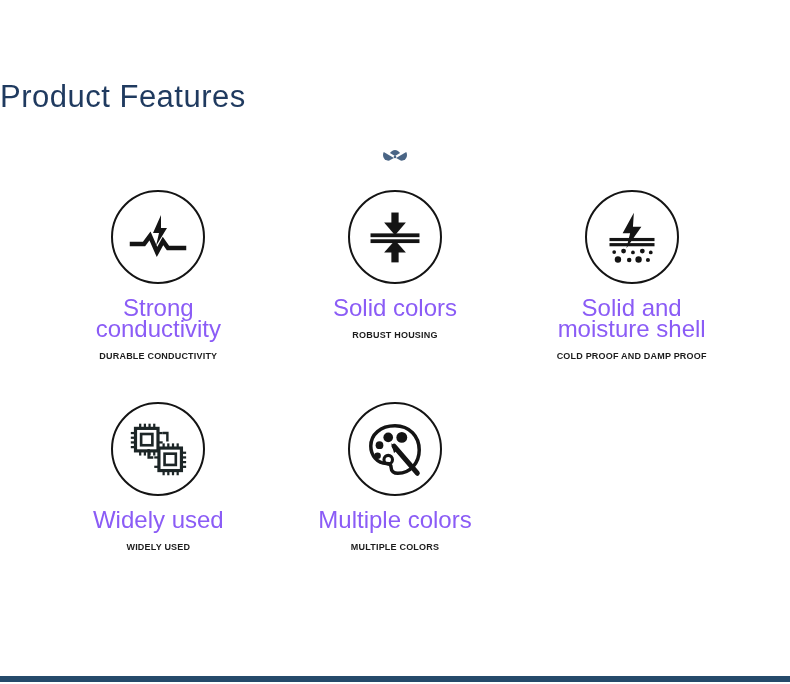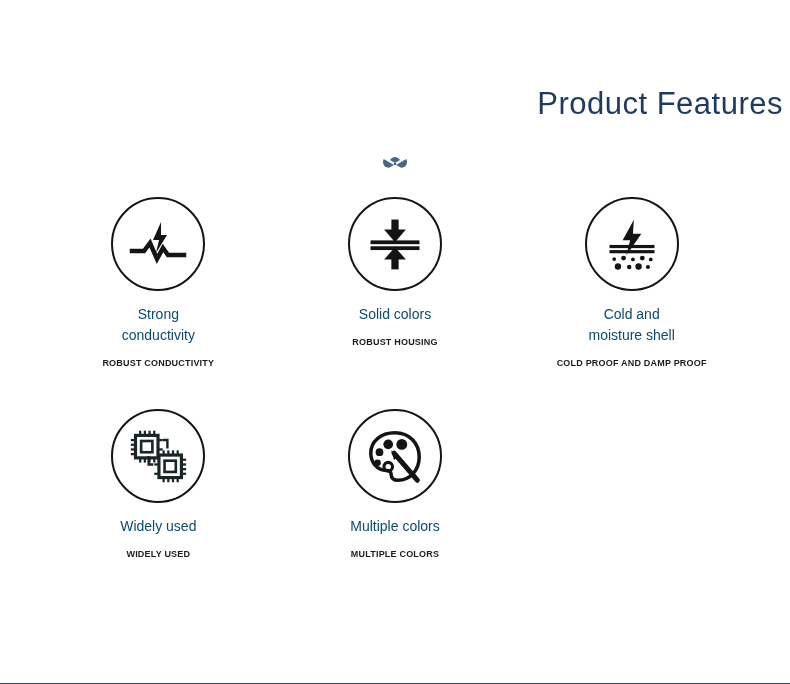--- a/index.html
+++ b/index.html
@@ -17,29 +17,28 @@
 
   .page {
     width: 790px;
     height: 684px;
     position: relative;
     background: #ffffff;
   }
 
   
   .section-title {
-    text-align: right;
+    text-align: left;
     color: #1f3a5f;
     font-size: 31px;
     font-weight: 400;
     letter-spacing: 0.5px;
-    margin: 7px;
+    margin: 0;
     padding-top: 78px;
     line-height: 38px;
-    padding-left: 35px;
   }
 
   
   .divider {
     display: flex;
     justify-content: center;
     align-items: center;
     margin-top: 26px;
     height: 30px;
   }
@@ -71,23 +70,23 @@
     display: flex;
     align-items: center;
     justify-content: center;
     box-sizing: border-box;
     background: #ffffff;
   }
   .icon-circle svg { display: block; }
 
   .feature-title {
     margin-top: 13px;
-    font-size: 14px;
+    font-size: 24px;
     font-weight: 400;
-    color: #0c4a6e;
+    color: #8b5cf6;
     line-height: 21px;
     max-width: 170px;
   }
 
   .feature-sub {
     margin-top: 11px;
     font-size: 9px;
     font-weight: 700;
     color: #1c1c1c;
     letter-spacing: 0.2px;
@@ -134,21 +133,21 @@
               <polyline points="6,39 18,39 24,31 31,47 37,36 42,43 58,43"></polyline>
             </g>
             <path d="M35 10 L27 28 L33 28 L30 41 L41 23 L35 23 Z" fill="#141414"></path>
           </svg>
         </span>
       </div>
       <div class="feature-title">
         <span>Strong</span><br>
         <span>conductivity</span>
       </div>
-      <div class="feature-sub">ROBUST CONDUCTIVITY</div>
+      <div class="feature-sub">DURABLE CONDUCTIVITY</div>
     </div>
 
 
     <div class="feature-item">
       <div class="icon-circle">
         <span>
           <svg width="58" height="58" viewBox="0 0 64 64">
             <g fill="#141414">
               <rect x="28" y="5" width="8" height="13"></rect>
               <path d="M20 16 L44 16 L32 30 Z"></path>
@@ -181,21 +180,21 @@
               <circle cx="52" cy="48.5" r="2"></circle>
               <circle cx="17" cy="56" r="3.4"></circle>
               <circle cx="29" cy="56.5" r="2.4"></circle>
               <circle cx="39" cy="56" r="3.4"></circle>
               <circle cx="49" cy="56.5" r="2.2"></circle>
             </g>
           </svg>
         </span>
       </div>
       <div class="feature-title">
-        <span>Cold and</span><br>
+        <span>Solid and</span><br>
         <span>moisture shell</span>
       </div>
       <div class="feature-sub">COLD PROOF AND DAMP PROOF</div>
     </div>
 
     <div class="feature-item">
       <div class="icon-circle">
         <span>
           <svg width="60" height="60" viewBox="0 0 64 64">
             <g stroke="#1c2526" fill="none">

